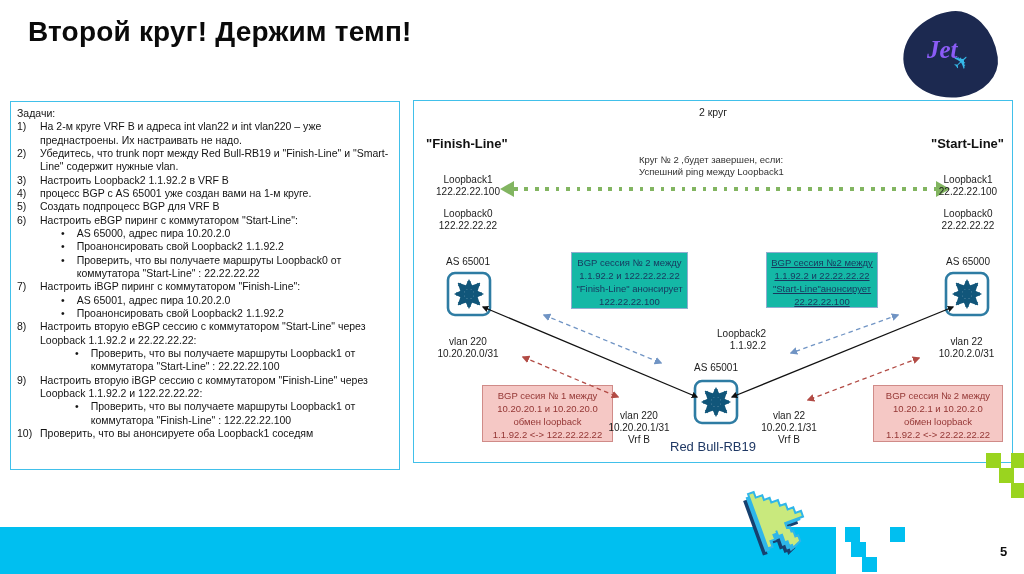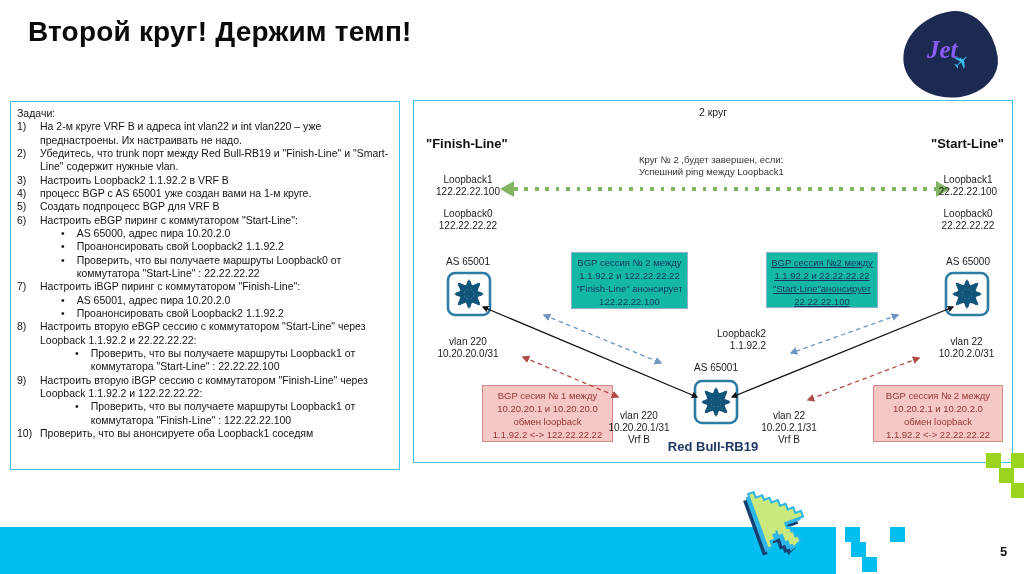--- a/index.html
+++ b/index.html
@@ -38,21 +38,21 @@
     background:repeating-linear-gradient(90deg,#82b561 0 3.5px, transparent 3.5px 10.5px); }
   .ping .head { position:absolute; width:0; height:0; border-style:solid; top:0; }
   .ping .head.l { left:0; border-width:8px 14px 8px 0; border-color:transparent #82b561 transparent transparent; }
   .ping .head.r { right:0; border-width:8px 0 8px 14px; border-color:transparent transparent transparent #82b561; }
 
   .infobox { position:absolute; font-size:9.5px; line-height:13px; text-align:center; padding-top:3px; }
   .blue { background:#14b8a6; border:1px solid #8fadcf; color:#17375e; }
   .pink { background:#f5c8c5; border:1px solid #d08b88; color:#943634; }
 
   .swicon { position:absolute; width:46px; height:46px; }
-  .rbname { position:absolute; left:0; right:0; top:338px; text-align:center; font-size:13px; font-weight:bold; color:#1f3864; }
+  .rbname { position:absolute; left:0; right:0; top:338px; text-align:center; font-size:13px; font-weight:normal; color:#1f3864; }
 
   .overlay { position:absolute; inset:0; pointer-events:none; }
 
   
   .bar { position:absolute; left:0; top:527px; width:836px; height:47px; background:#00bff0; }
   .sq { position:absolute; width:15px; height:15px; }
   .sq.c { background:#00bff0; }
   .sq.g { background:#9ad41f; }
   .pagenum { position:absolute; left:1000px; top:544px; font-size:13px; font-weight:bold; color:#111; }
   .cursor-svg { position:absolute; left:700px; top:478px; z-index:5; }

